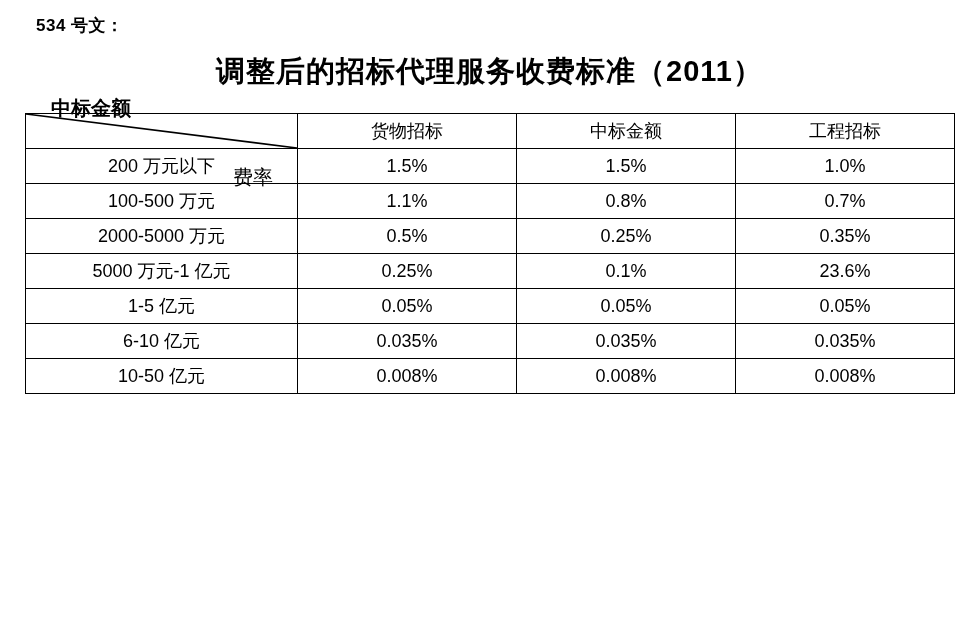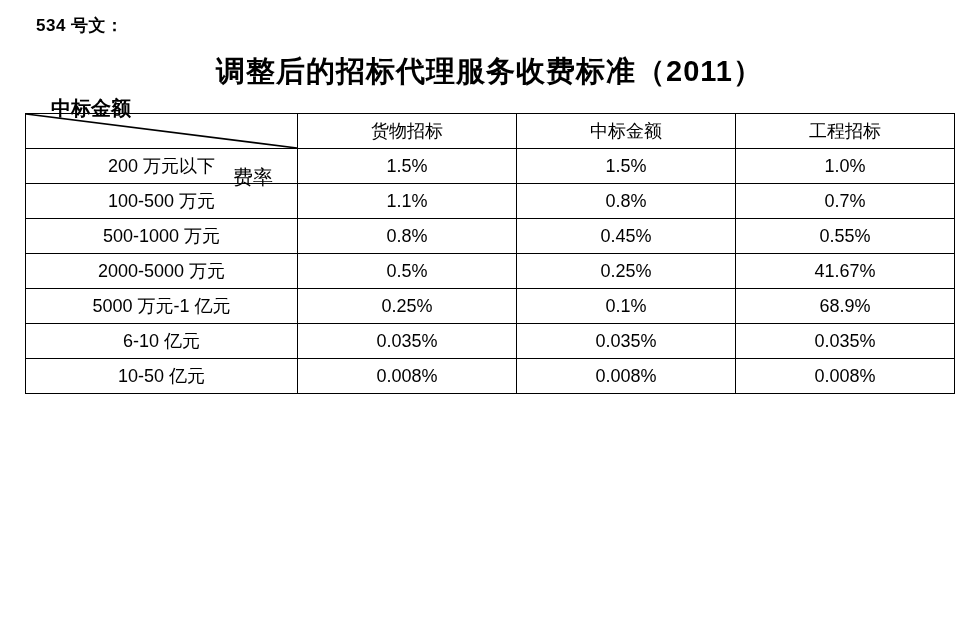--- a/index.html
+++ b/index.html
@@ -144,36 +144,36 @@
         <td class="val">1.5%</td>
         <td class="val">1.0%</td>
       </tr>
       <tr>
         <td class="row-head">100-500 万元</td>
         <td class="val">1.1%</td>
         <td class="val">0.8%</td>
         <td class="val">0.7%</td>
       </tr>
       <tr>
-        <td class="row-head">500-1000 万元</td>
-        <td class="val">0.8%</td>
-        <td class="val">0.45%</td>
-        <td class="val">0.55%</td>
-      </tr>
-      <tr>
         <td class="row-head">2000-5000 万元</td>
         <td class="val">0.5%</td>
         <td class="val">0.25%</td>
-        <td class="val">41.67%</td>
+        <td class="val">0.35%</td>
       </tr>
       <tr>
         <td class="row-head">5000 万元-1 亿元</td>
         <td class="val">0.25%</td>
         <td class="val">0.1%</td>
-        <td class="val">68.9%</td>
+        <td class="val">23.6%</td>
+      </tr>
+      <tr>
+        <td class="row-head">1-5 亿元</td>
+        <td class="val">0.05%</td>
+        <td class="val">0.05%</td>
+        <td class="val">0.05%</td>
       </tr>
       <tr>
         <td class="row-head">6-10 亿元</td>
         <td class="val">0.035%</td>
         <td class="val">0.035%</td>
         <td class="val">0.035%</td>
       </tr>
       <tr>
         <td class="row-head">10-50 亿元</td>
         <td class="val">0.008%</td>

